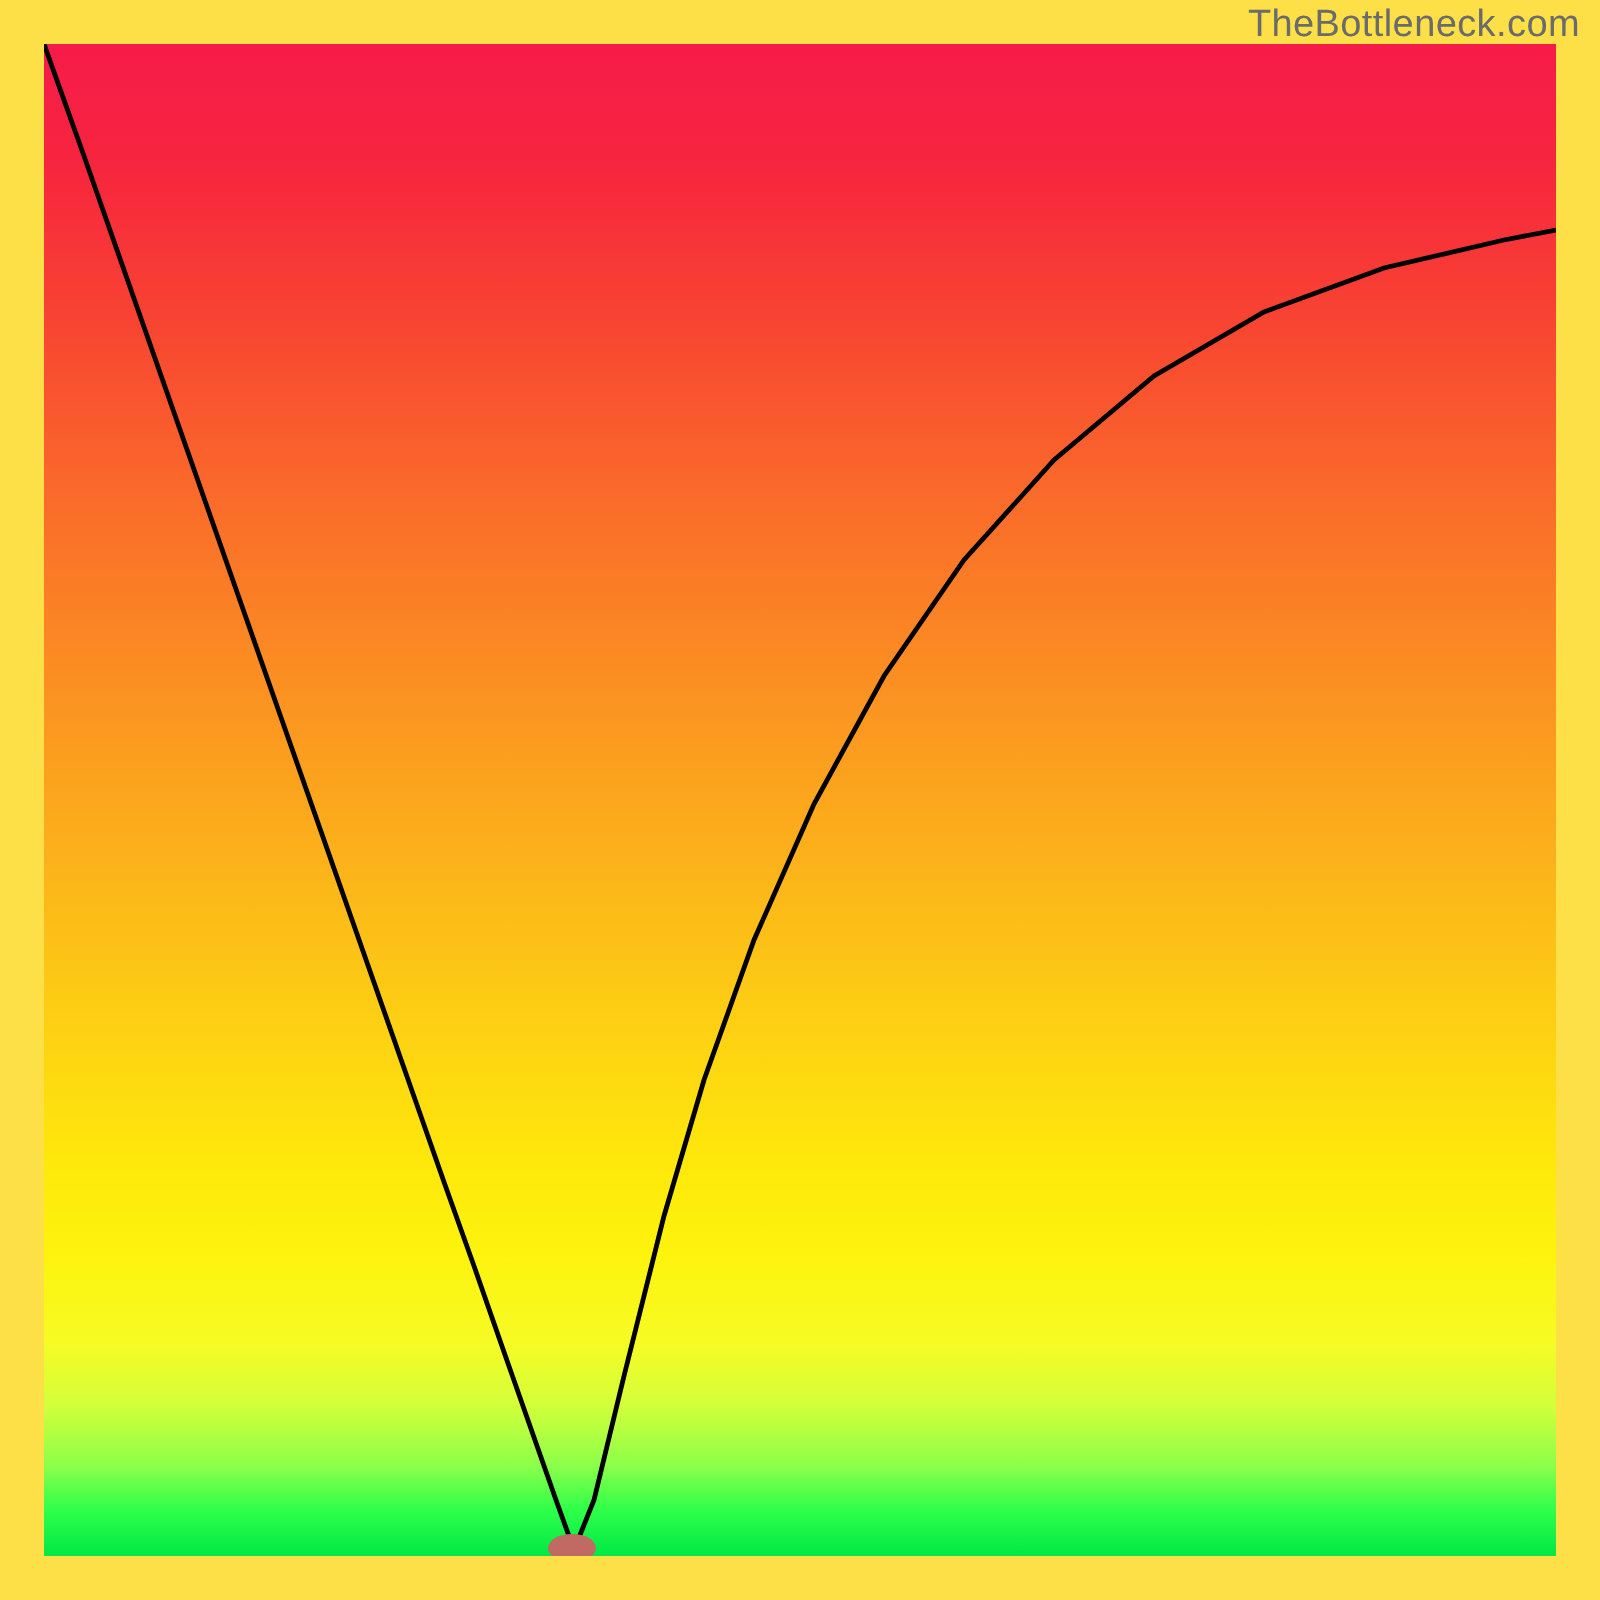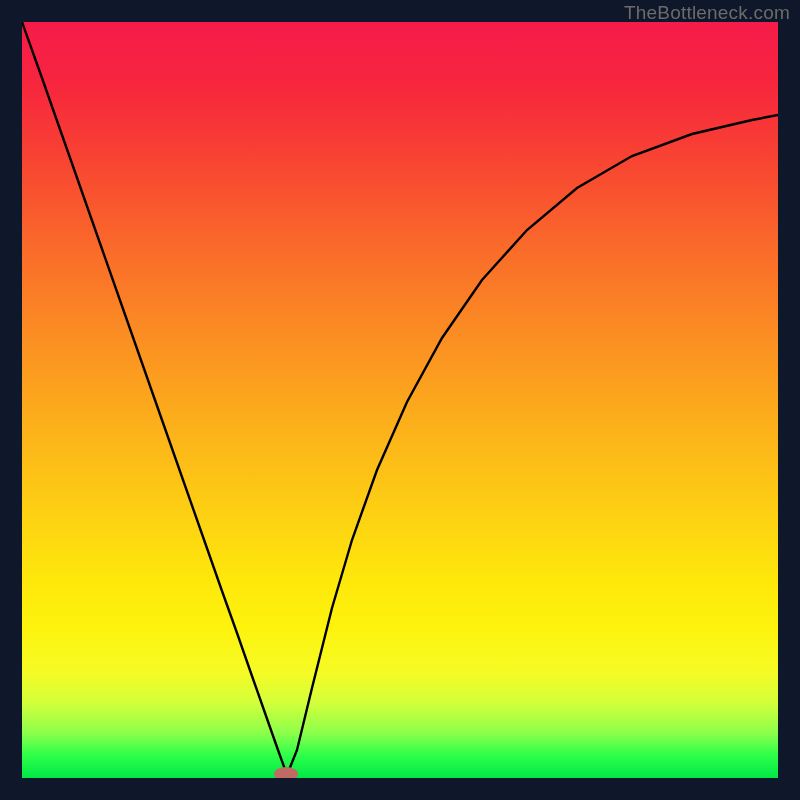--- a/index.html
+++ b/index.html
@@ -8,21 +8,21 @@
     width: 800px;
     height: 800px;
     background: #000;
     overflow: hidden;
     font-family: Arial, Helvetica, sans-serif;
   }
   .frame {
     position: relative;
     width: 800px;
     height: 800px;
-    background: #0f172a;
+    background: #fde047;
   }
   .plot-area {
     position: absolute;
     left: 22px;
     top: 22px;
     width: 756px;
     height: 756px;
     
     background: linear-gradient(
       to bottom,

